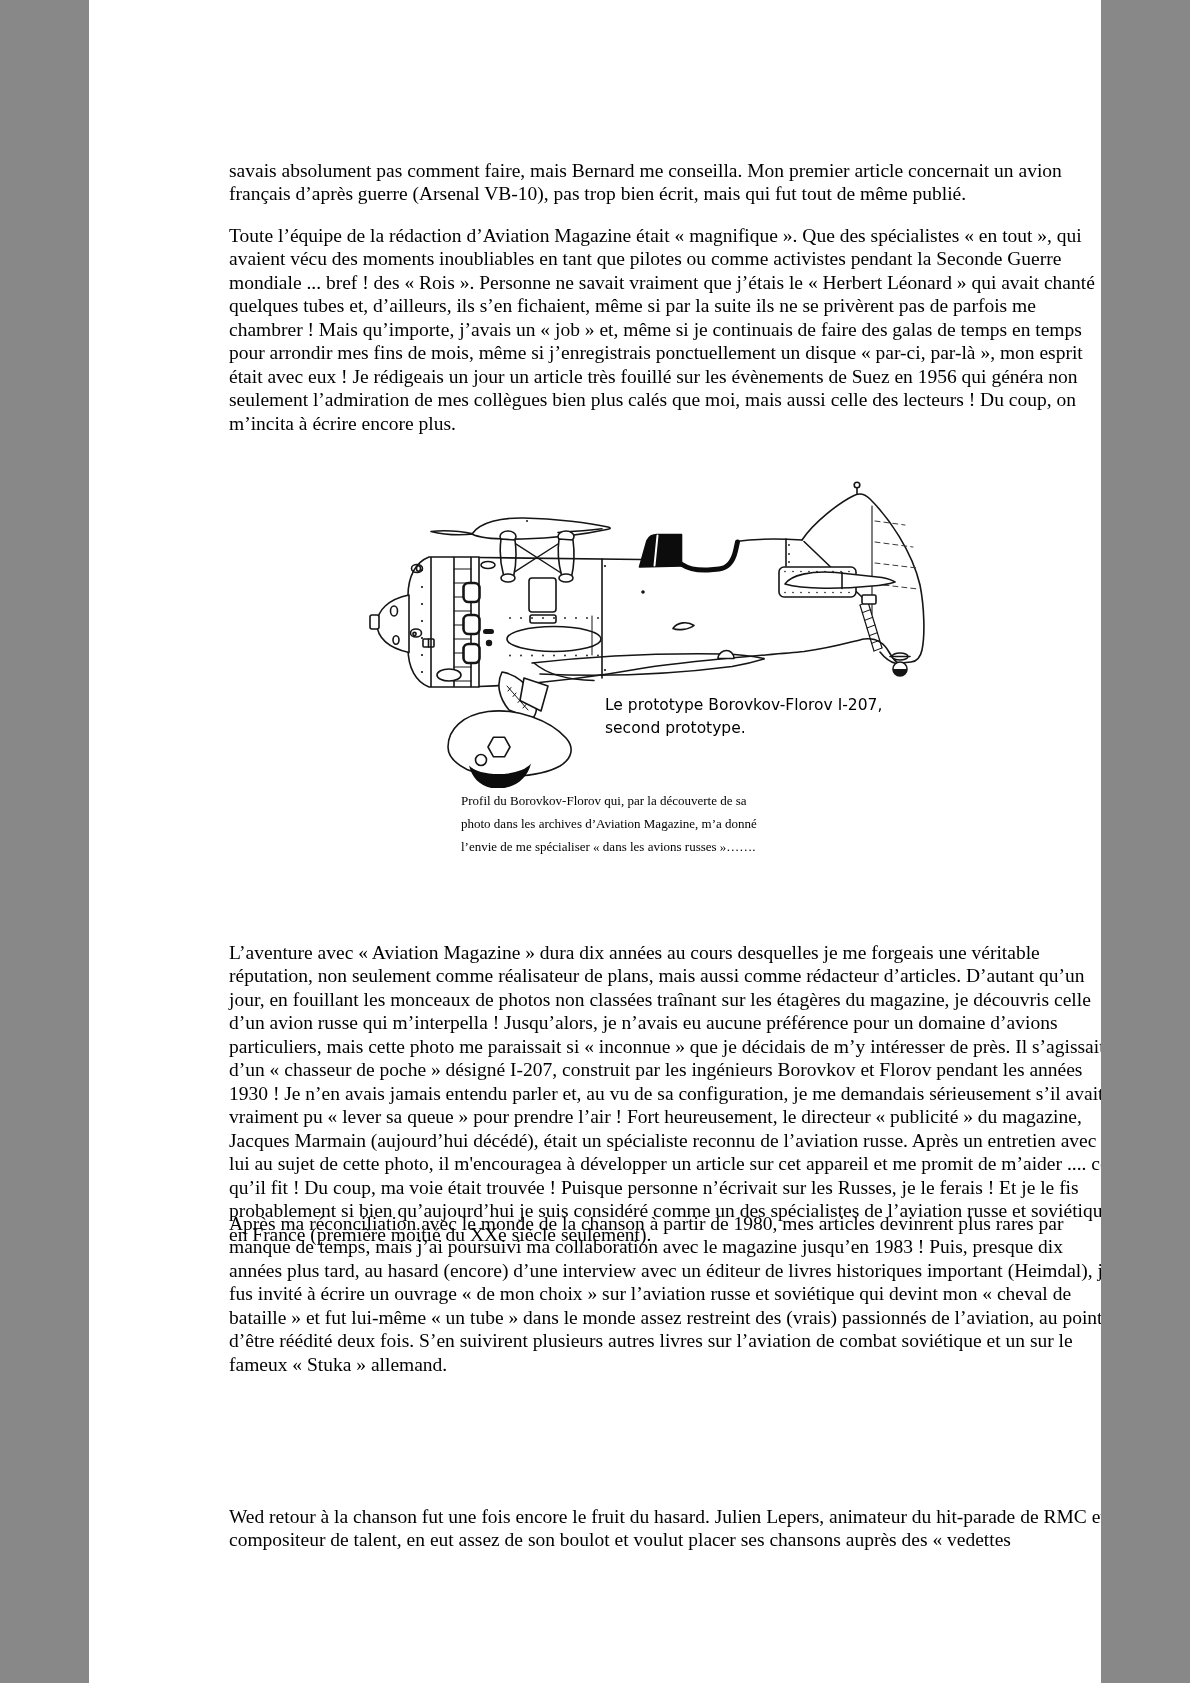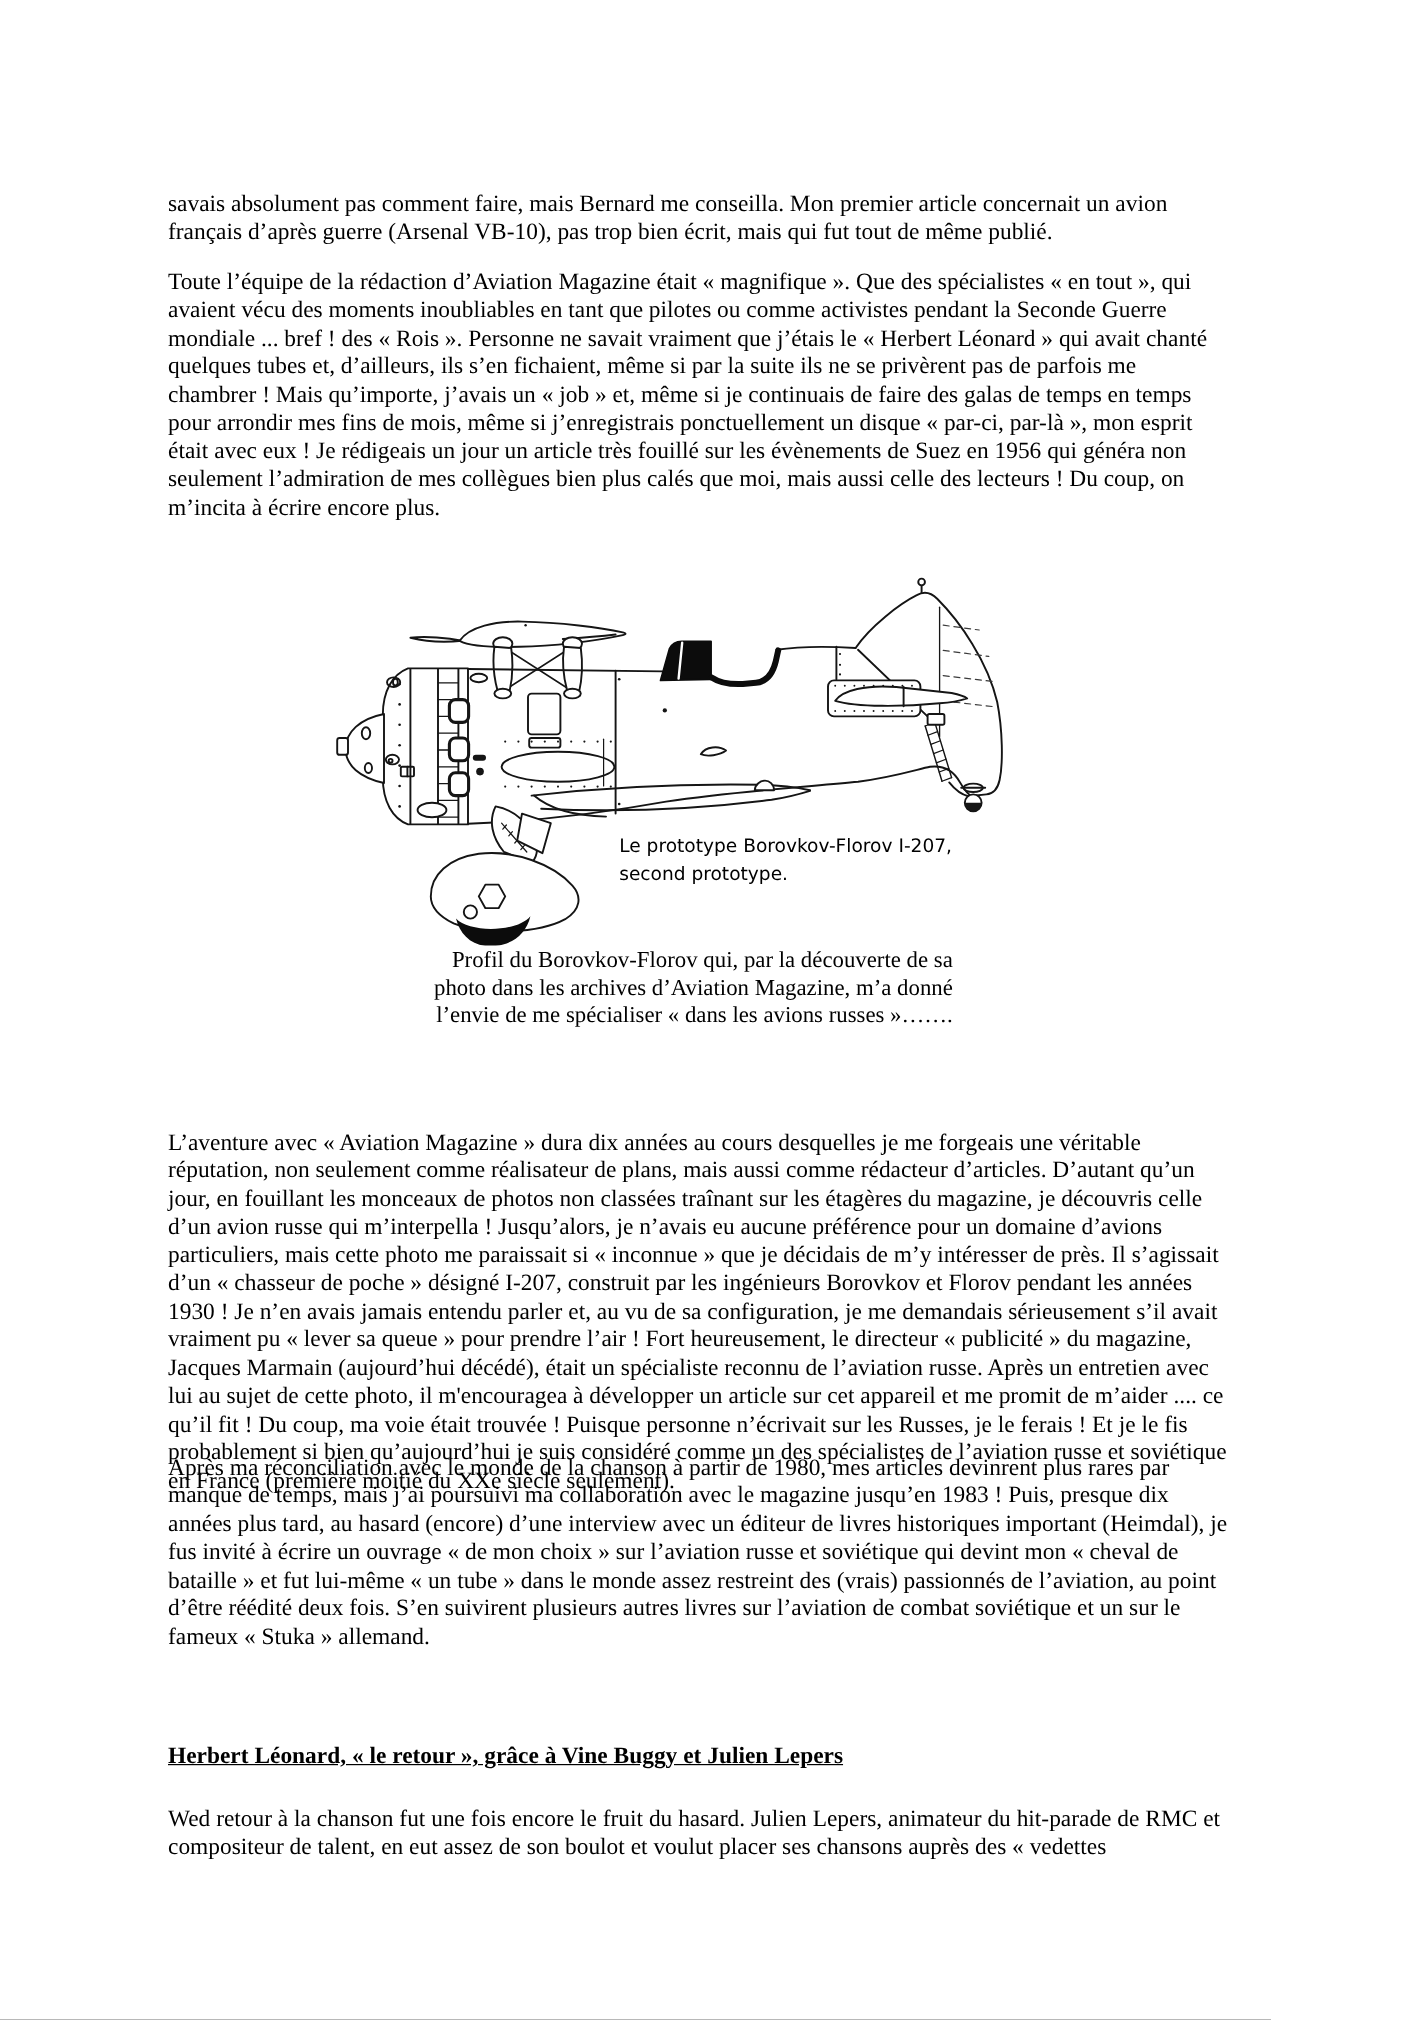--- a/index.html
+++ b/index.html
@@ -1,19 +1,19 @@
 <!DOCTYPE html>
 <html><head>
 <meta charset="utf-8">
 <title>Document page</title>
 <style>
   html,body{margin:0;padding:0;background:#888;}
   .page{
     position:relative;
-    width:1190px;height:1683px;
+    width:1012px;height:1683px;
     margin:0 auto;
     background:#ffffff;
     font-family:"Liberation Serif","DejaVu Serif",serif;
     color:#000;
     overflow:hidden;
   }
   .para{
     position:absolute;
     left:140px;
     font-size:19.5px;
@@ -36,25 +36,25 @@
     position:absolute;
     left:516px;top:694px;
     font-family:"DejaVu Sans","Liberation Sans",sans-serif;
     font-size:15.5px;
     line-height:23px;
     color:#000000;
     white-space:pre;
   }
   .fig-caption{
     position:absolute;
-    left:348px;top:789px;
+    left:372px;top:789px;
     width:446px;
-    font-size:19px;
+    font-size:13px;
     line-height:23px;
-    text-align:right;
+    text-align:left;
     white-space:pre-line;
   }
 </style>
 </head>
 <body>
 
 <div class="page">
 
   <p class="para" style="top:139px">savais absolument pas comment faire, mais Bernard me conseilla. Mon premier article concernait un avion
 français d’après guerre (Arsenal VB-10), pas trop bien écrit, mais qui fut tout de même publié.</p>
@@ -255,18 +255,17 @@
 probablement si bien qu’aujourd’hui je suis considéré comme un des spécialistes de l’aviation russe et soviétique
 en France (première moitié du XXe siècle seulement).</p>
   <p class="para" style="top:1192px">Après ma réconciliation avec le monde de la chanson à partir de 1980, mes articles devinrent plus rares par
 manque de temps, mais j’ai poursuivi ma collaboration avec le magazine jusqu’en 1983 ! Puis, presque dix
 années plus tard, au hasard (encore) d’une interview avec un éditeur de livres historiques important (Heimdal), je
 fus invité à écrire un ouvrage « de mon choix » sur l’aviation russe et soviétique qui devint mon « cheval de
 bataille » et fut lui-même « un tube » dans le monde assez restreint des (vrais) passionnés de l’aviation, au point
 d’être réédité deux fois. S’en suivirent plusieurs autres livres sur l’aviation de combat soviétique et un sur le
 fameux « Stuka » allemand.</p>
 
-  <h2 class="heading" style="top:1436px">Herbert Léonard, « le retour », grâce à Vine Buggy et Julien Lepers</h2>
 
   <p class="para" style="top:1485px">Wed retour à la chanson fut une fois encore le fruit du hasard. Julien Lepers, animateur du hit-parade de RMC et
 compositeur de talent, en eut assez de son boulot et voulut placer ses chansons auprès des « vedettes</p>
 
 </div>
 
 </body></html>

